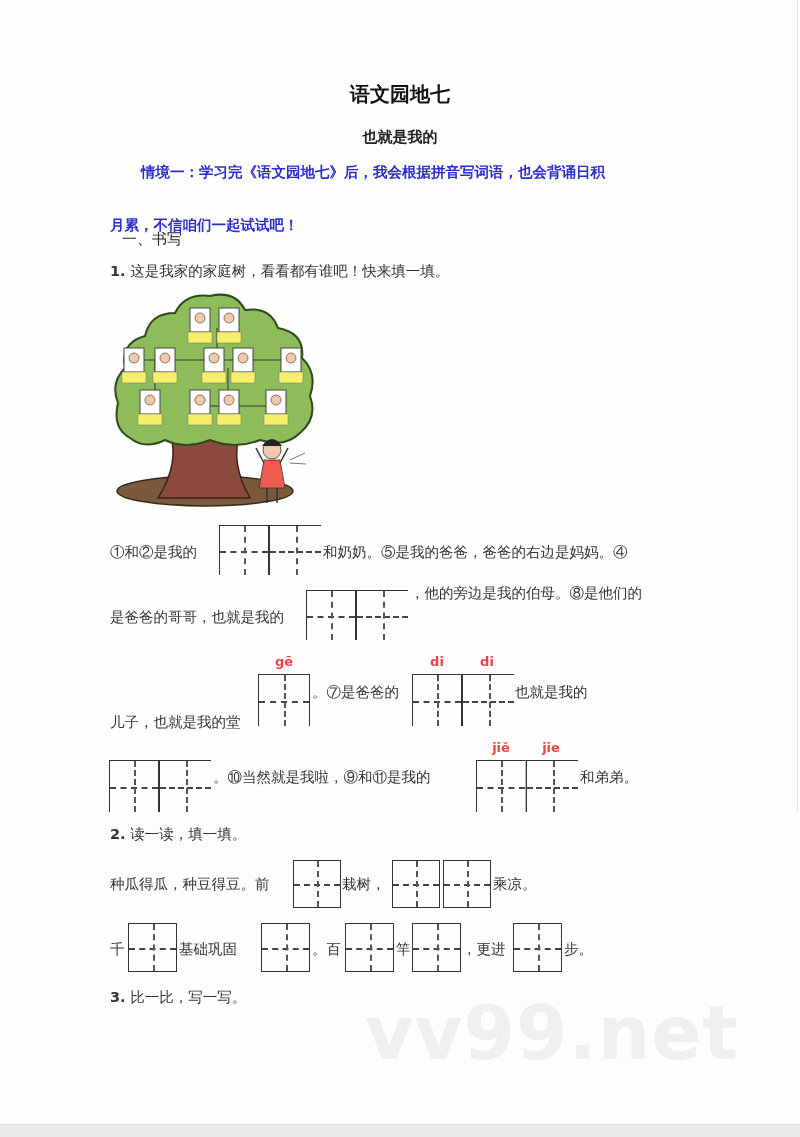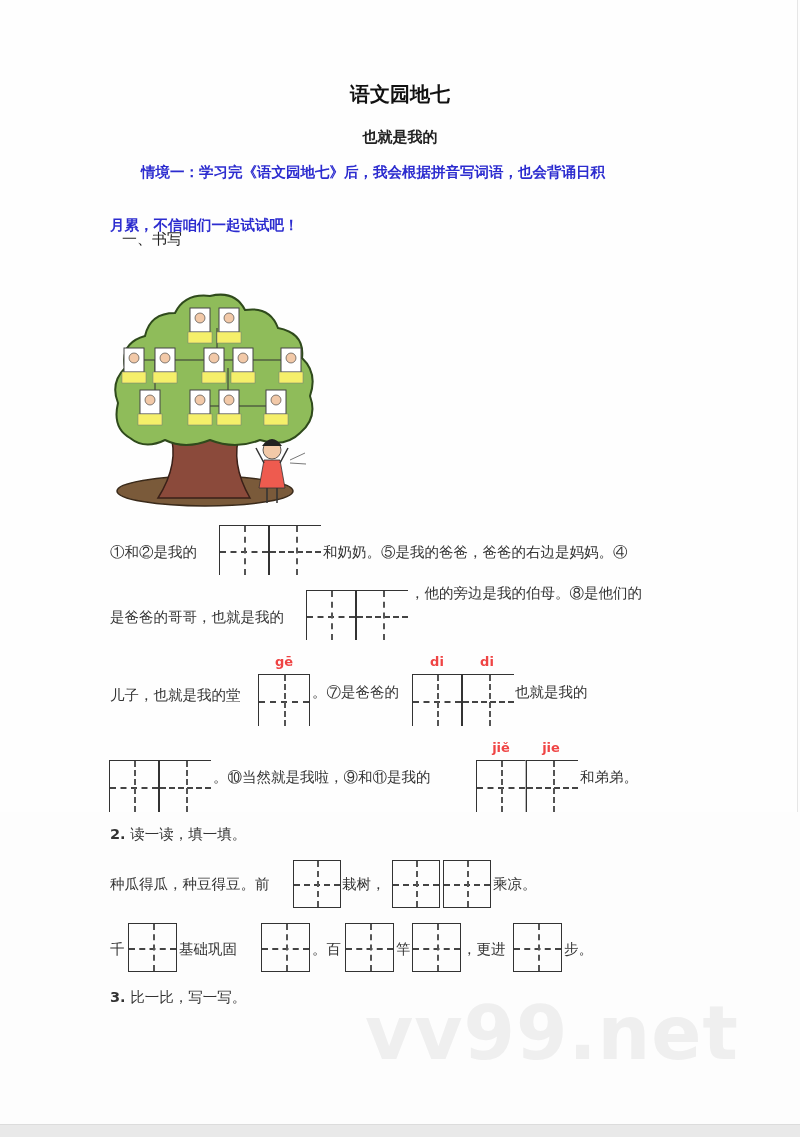--- a/index.html
+++ b/index.html
@@ -29,20 +29,24 @@
 <div class="page">
 
   <div class="abs title">语文园地七</div>
   <div class="abs subtitle">也就是我的</div>
 
   <div class="abs blue" style="left:141px; top:163px;">情境一：学习完《语文园地七》后，我会根据拼音写词语，也会背诵日积</div>
   <div class="abs blue" style="left:110px; top:216px;">月累，不信咱们一起试试吧！</div>
 
   <div class="abs section" style="left:122px; top:230px;">一、书写</div>
 
+  <div class="abs txt" style="left:110px; top:262px;">
+    <span class="qnum">1.</span>
+    <span>这是我家的家庭树，看看都有谁吧！快来填一填。</span>
+  </div>
 
   <div class="abs" style="left:110px; top:288px; width:210px; height:222px;">
     <svg width="210" height="222" viewBox="0 0 210 222">
 
       <ellipse cx="95" cy="203" rx="88" ry="15" fill="#7a5a3a" stroke="#3a2a1a" stroke-width="1.5"></ellipse>
 
       <path d="M60 145 Q70 175 48 210 L140 210 Q120 175 130 145 Z" fill="#8b4a3b" stroke="#3a2018" stroke-width="1.5"></path>
 
       <path d="M20 150 Q2 140 8 115 Q0 95 15 80 Q10 55 35 48 Q40 25 65 25 Q75 5 100 8 Q125 2 135 22 Q160 18 168 40 Q195 45 192 70 Q208 85 200 108 Q208 130 190 145 Q175 160 150 152 Q125 162 100 152 Q75 162 55 152 Q35 162 20 150 Z" fill="#8fbc5a" stroke="#2f4a1c" stroke-width="2"></path>
 
@@ -126,21 +130,21 @@
   <div class="grid open-sides" style="left:306px; top:590px; width:50px; height:50px; border-right:1.5px solid #333;">
       <div class="h"></div>
       <div class="v"></div>
     </div>
   <div class="grid open-sides" style="left:356px; top:590px; width:52px; height:50px;">
       <div class="h"></div>
       <div class="v"></div>
     </div>
   <div class="abs txt" style="left:410px; top:584px;">，他的旁边是我的伯母。⑧是他们的</div>
 
-  <div class="abs txt" style="left:110px; top:686px;text-align:center;">儿子，也就是我的堂</div>
+  <div class="abs txt" style="left:110px; top:713px;text-align:center;">儿子，也就是我的堂</div>
   <div class="pinyin" style="left:258px; top:654px; width:52px;">gē</div>
   <div class="grid" style="left:258px; top:674px; width:52px; height:52px; border-bottom:none;">
       <div class="h"></div>
       <div class="v"></div>
     </div>
   <div class="abs txt" style="left:312px; top:683px;">。⑦是爸爸的</div>
   <div class="pinyin" style="left:412px; top:654px; width:50px;">di</div>
   <div class="pinyin" style="left:462px; top:654px; width:50px;">di</div>
   <div class="grid" style="left:412px; top:674px; width:50px; height:52px; border-bottom:none; border-right:1.5px solid #333;">
       <div class="h"></div>

